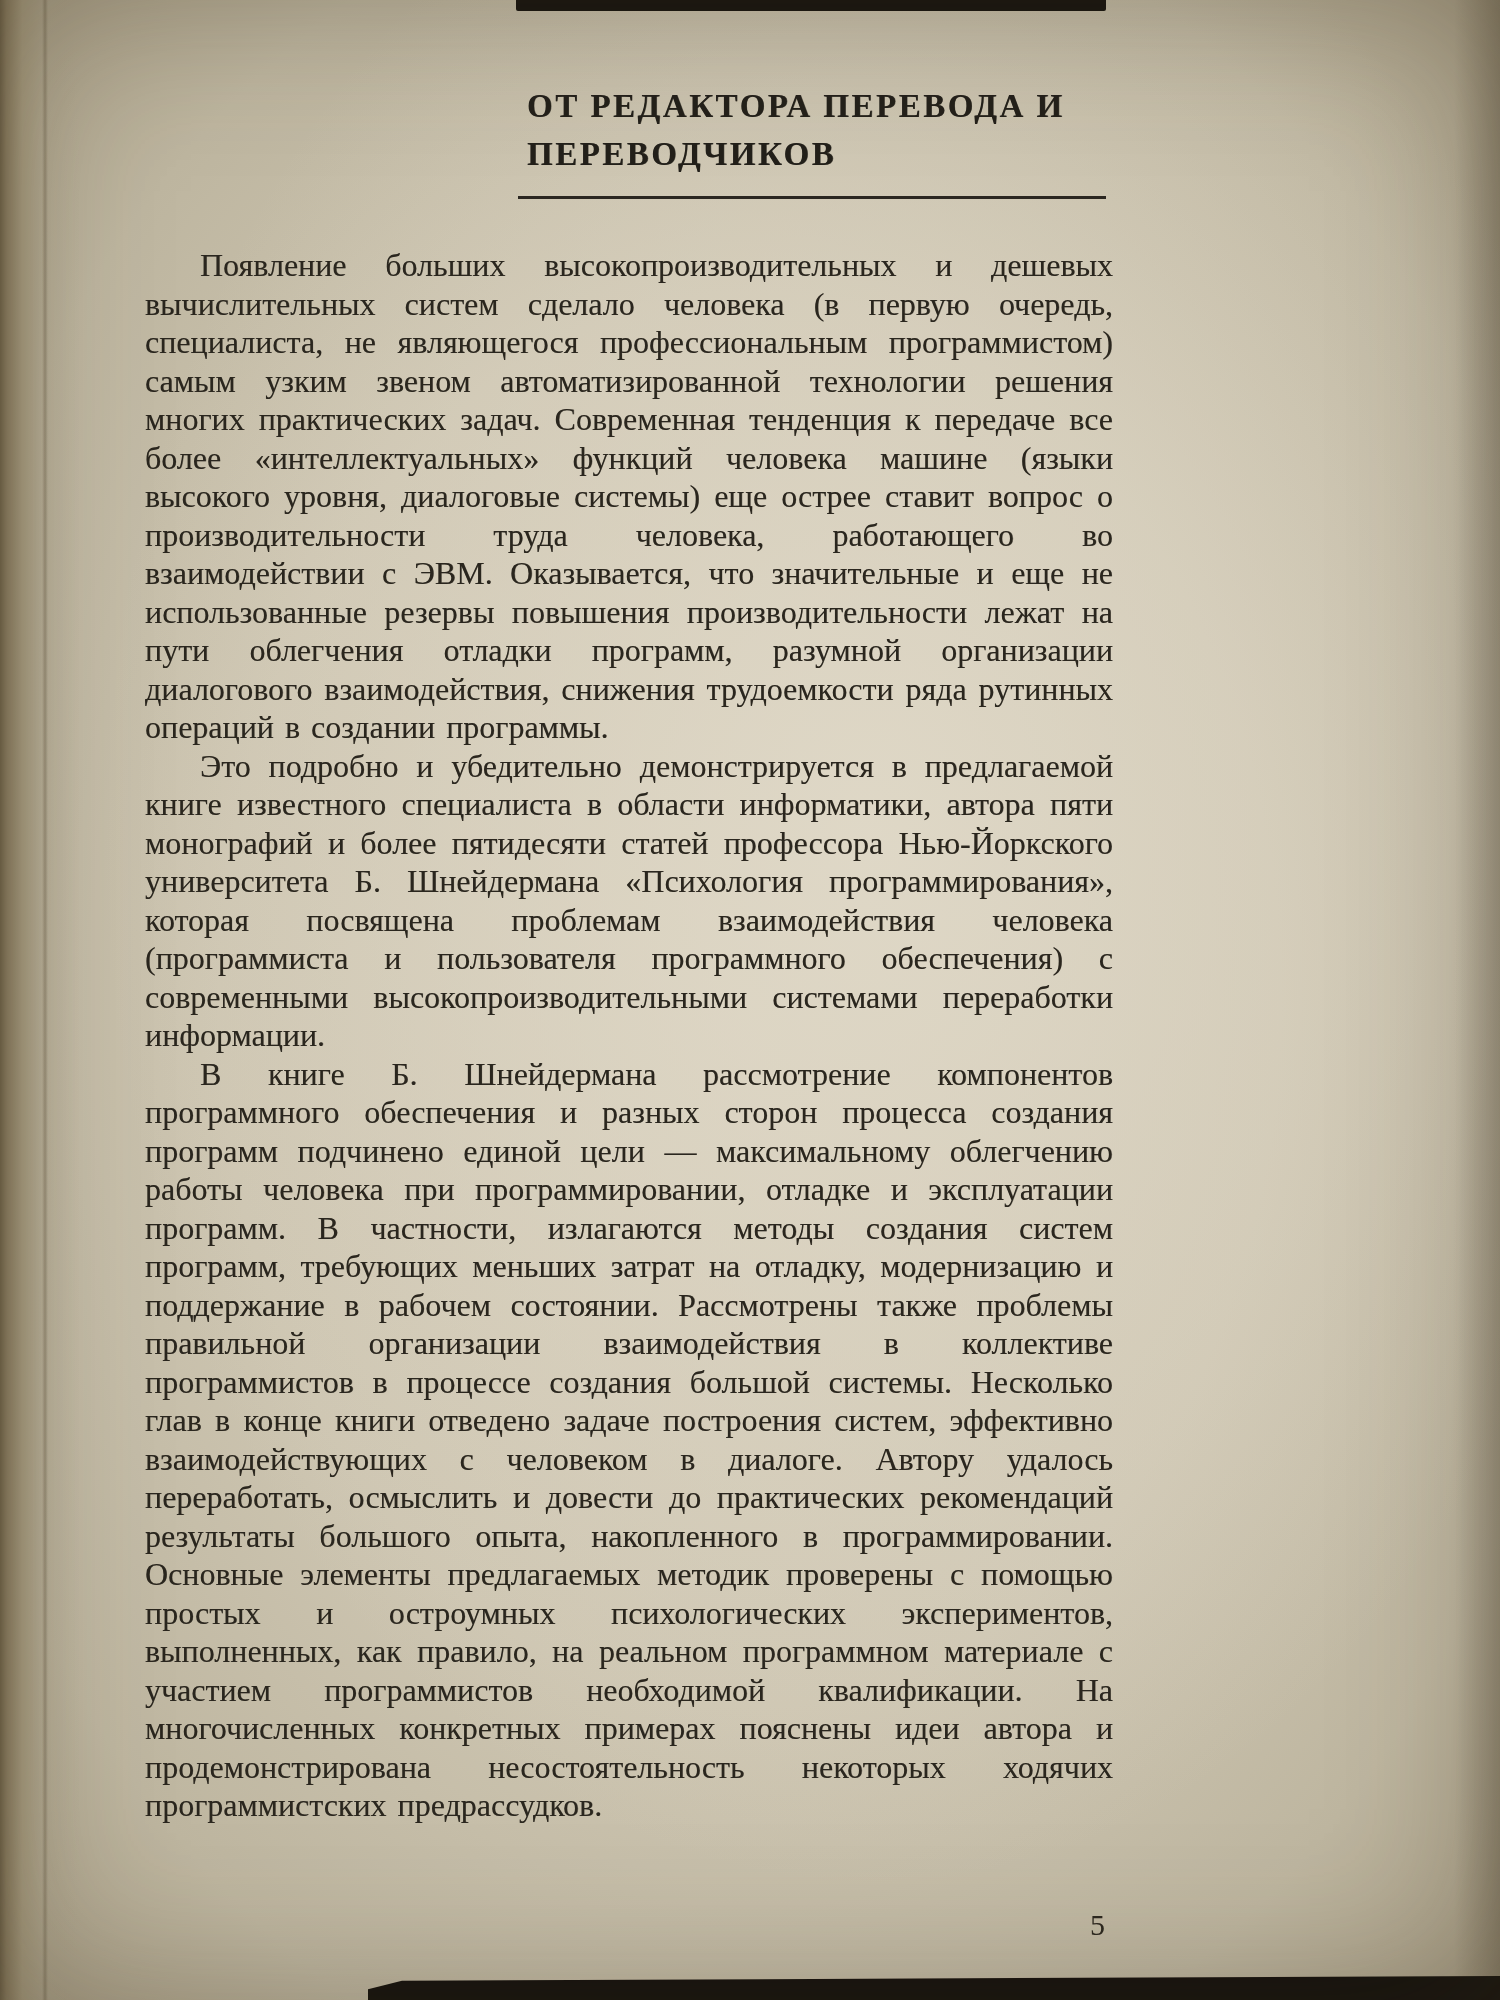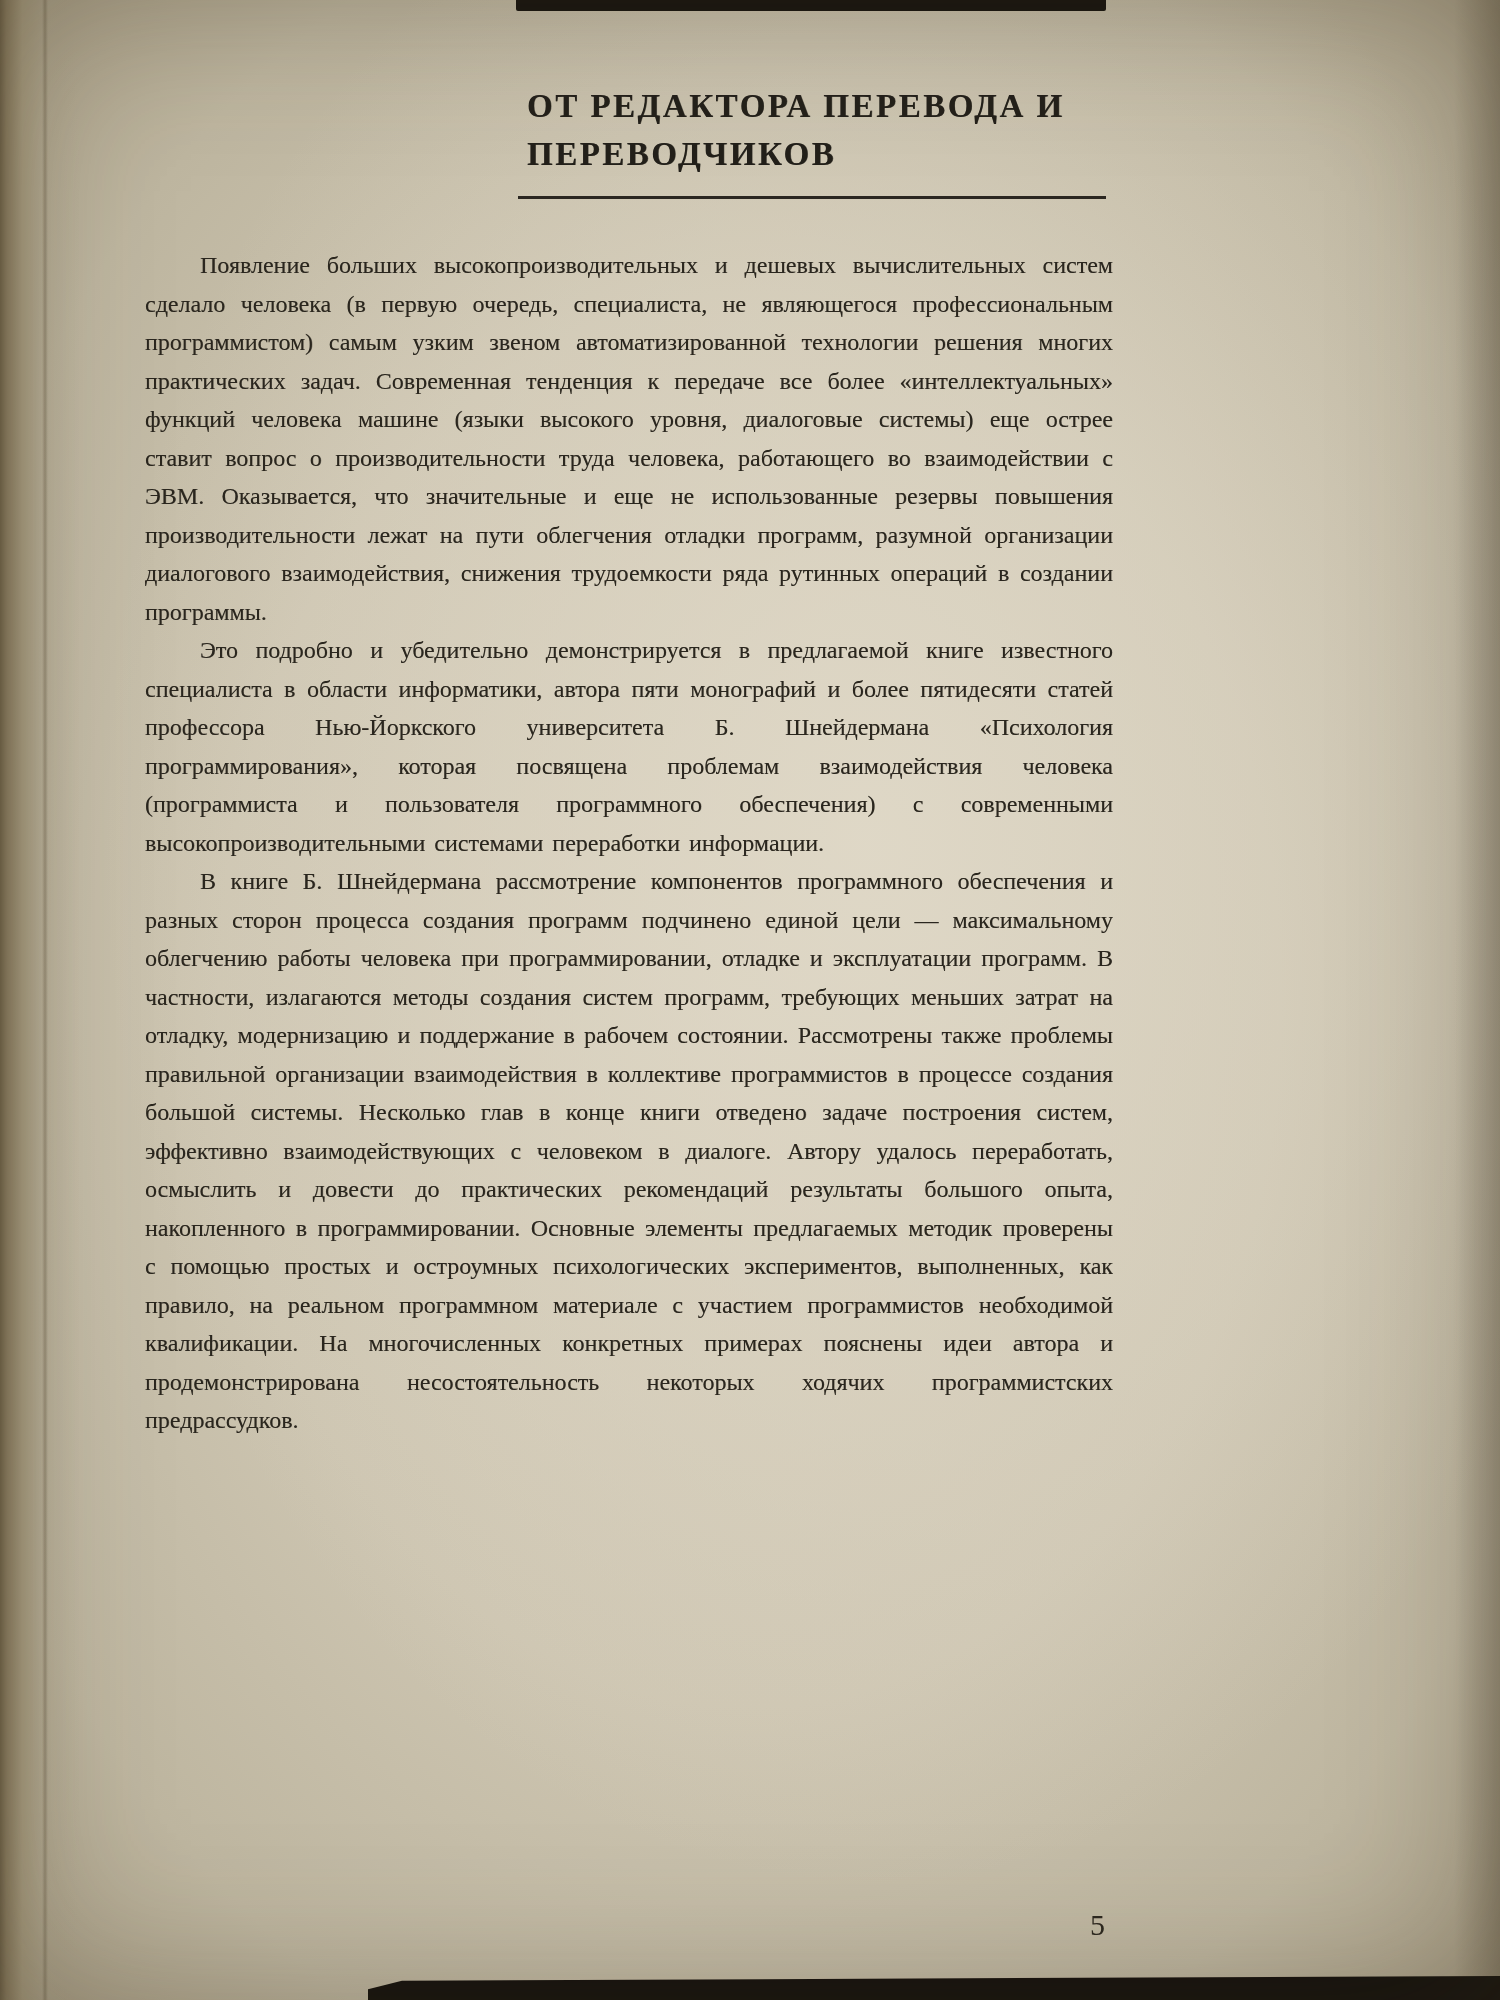--- a/index.html
+++ b/index.html
@@ -95,21 +95,21 @@
     background: #2b2721;
   }
 
   
   .body-text {
     position: absolute;
     left: 145px;
     top: 246px;
     width: 968px;
     height: 1650px;
-    font-size: 24px;
+    font-size: 32px;
     line-height: 38.5px;
     color: #2a261e;
     text-align: justify;
     text-shadow: 0.3px 0.3px 0 rgba(42,38,30,0.4);
     overflow: hidden;
   }
   .body-text p {
     margin: 0;
     text-indent: 55px;
     word-spacing: 3px;

